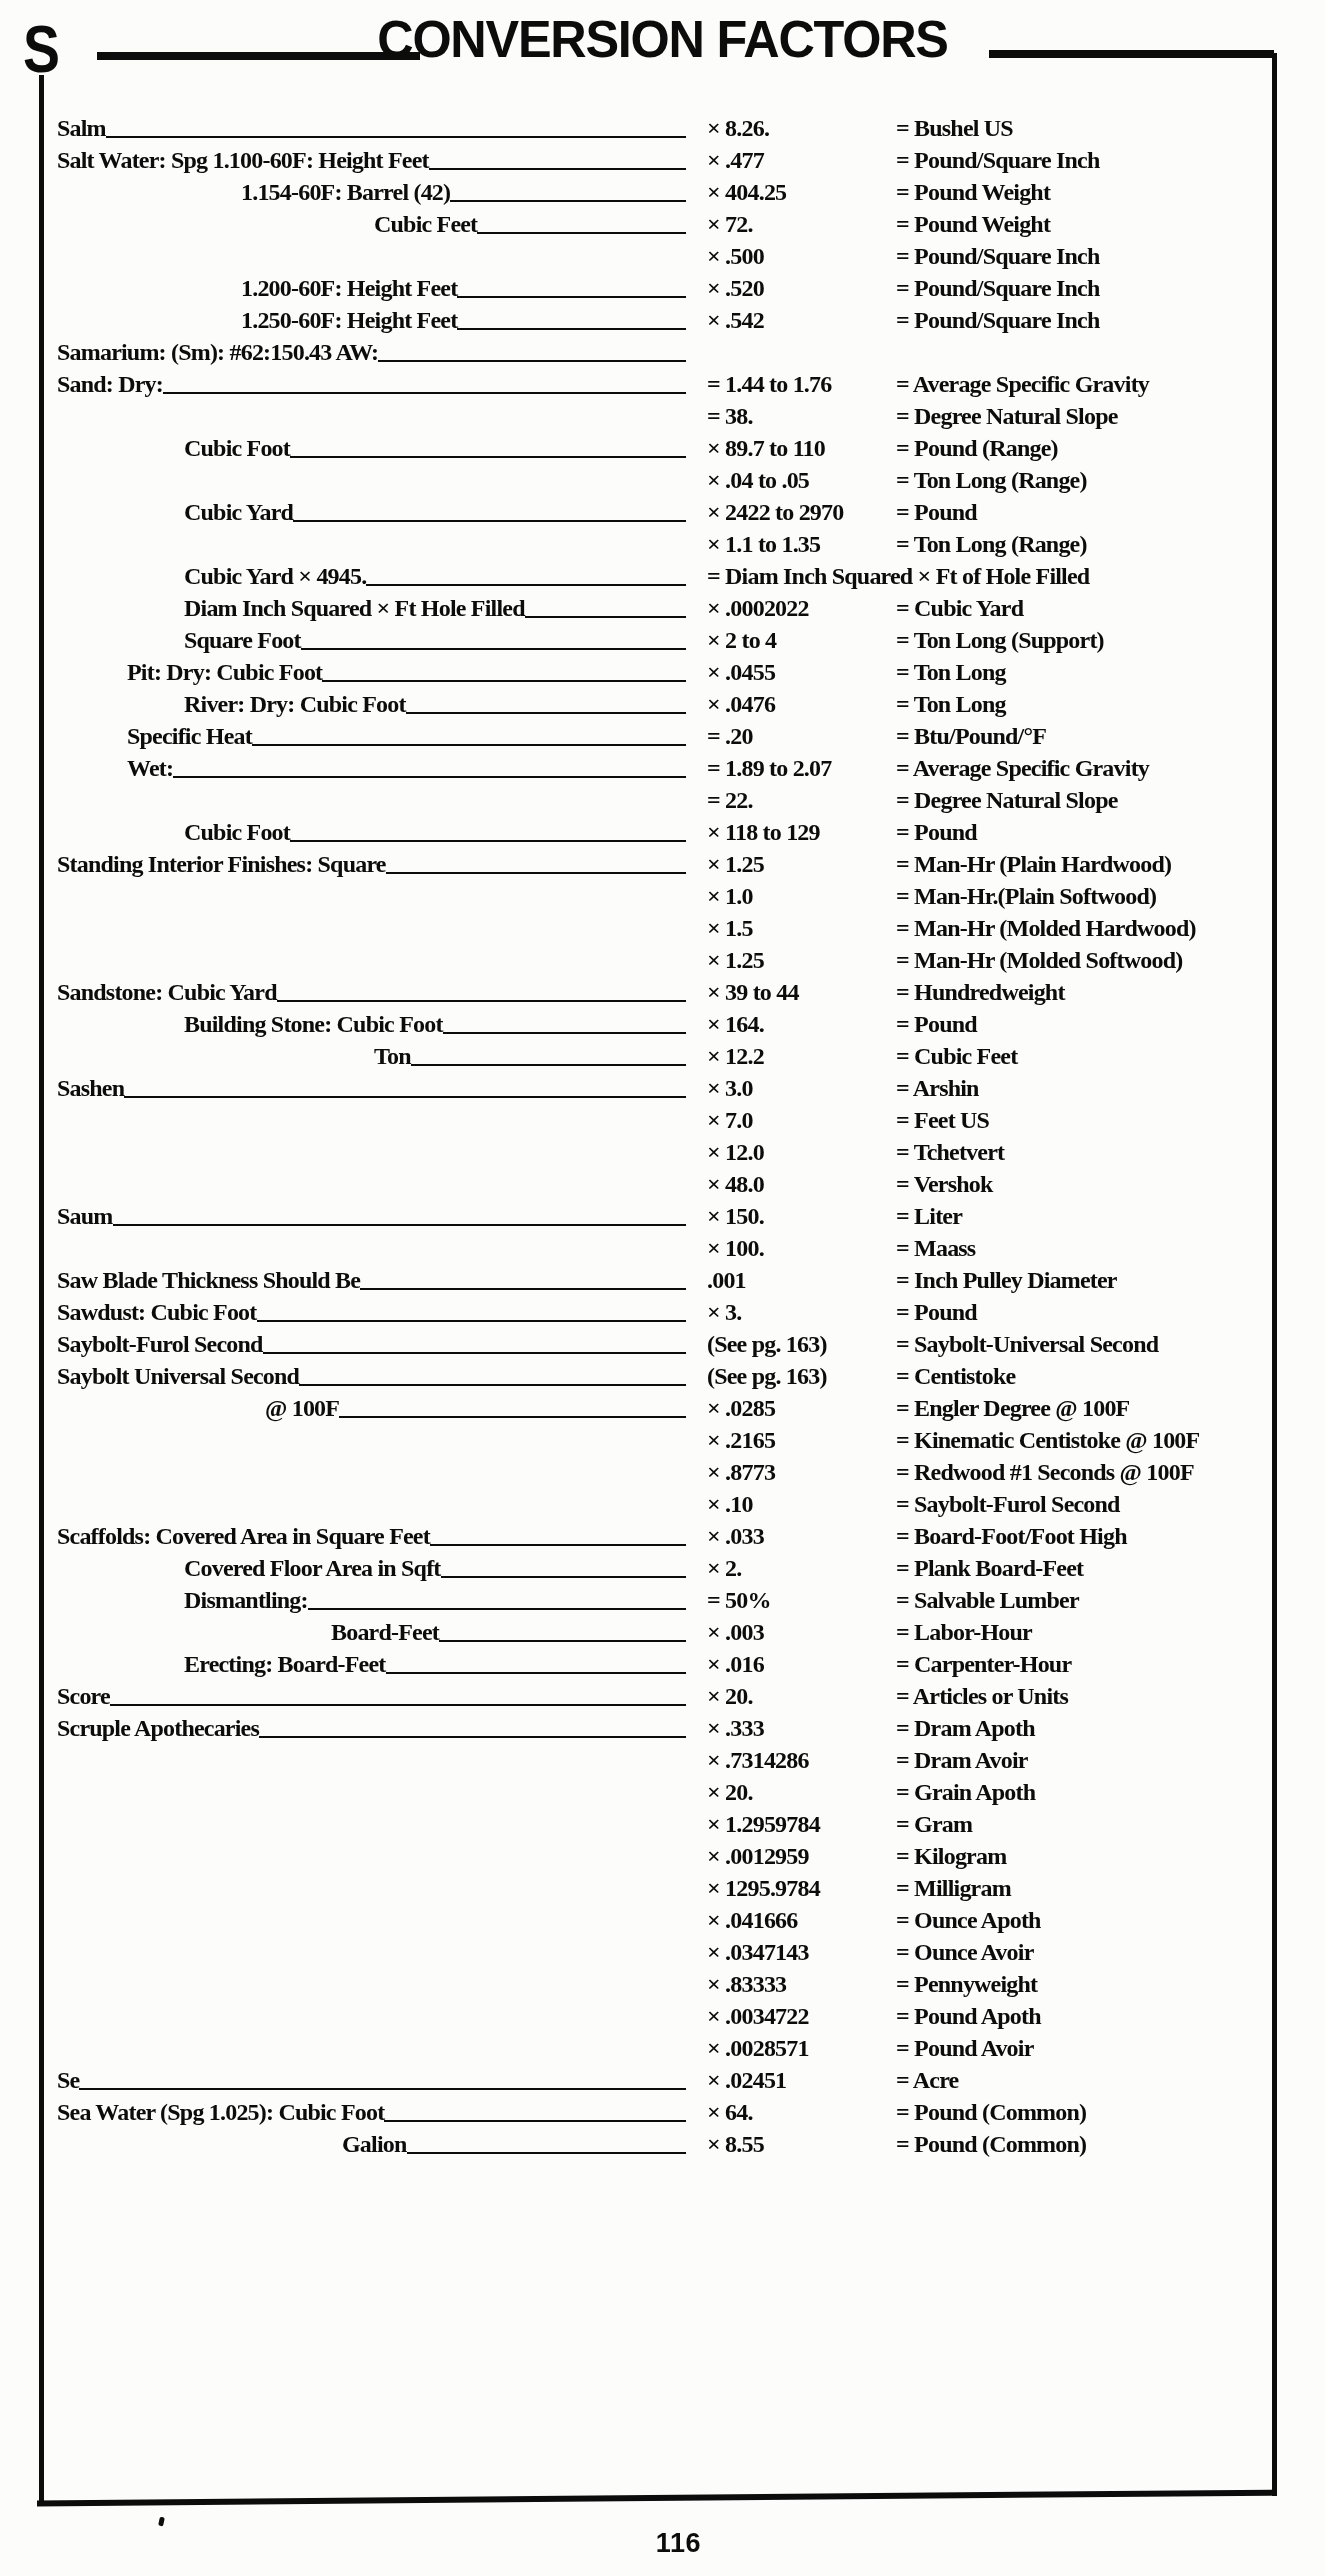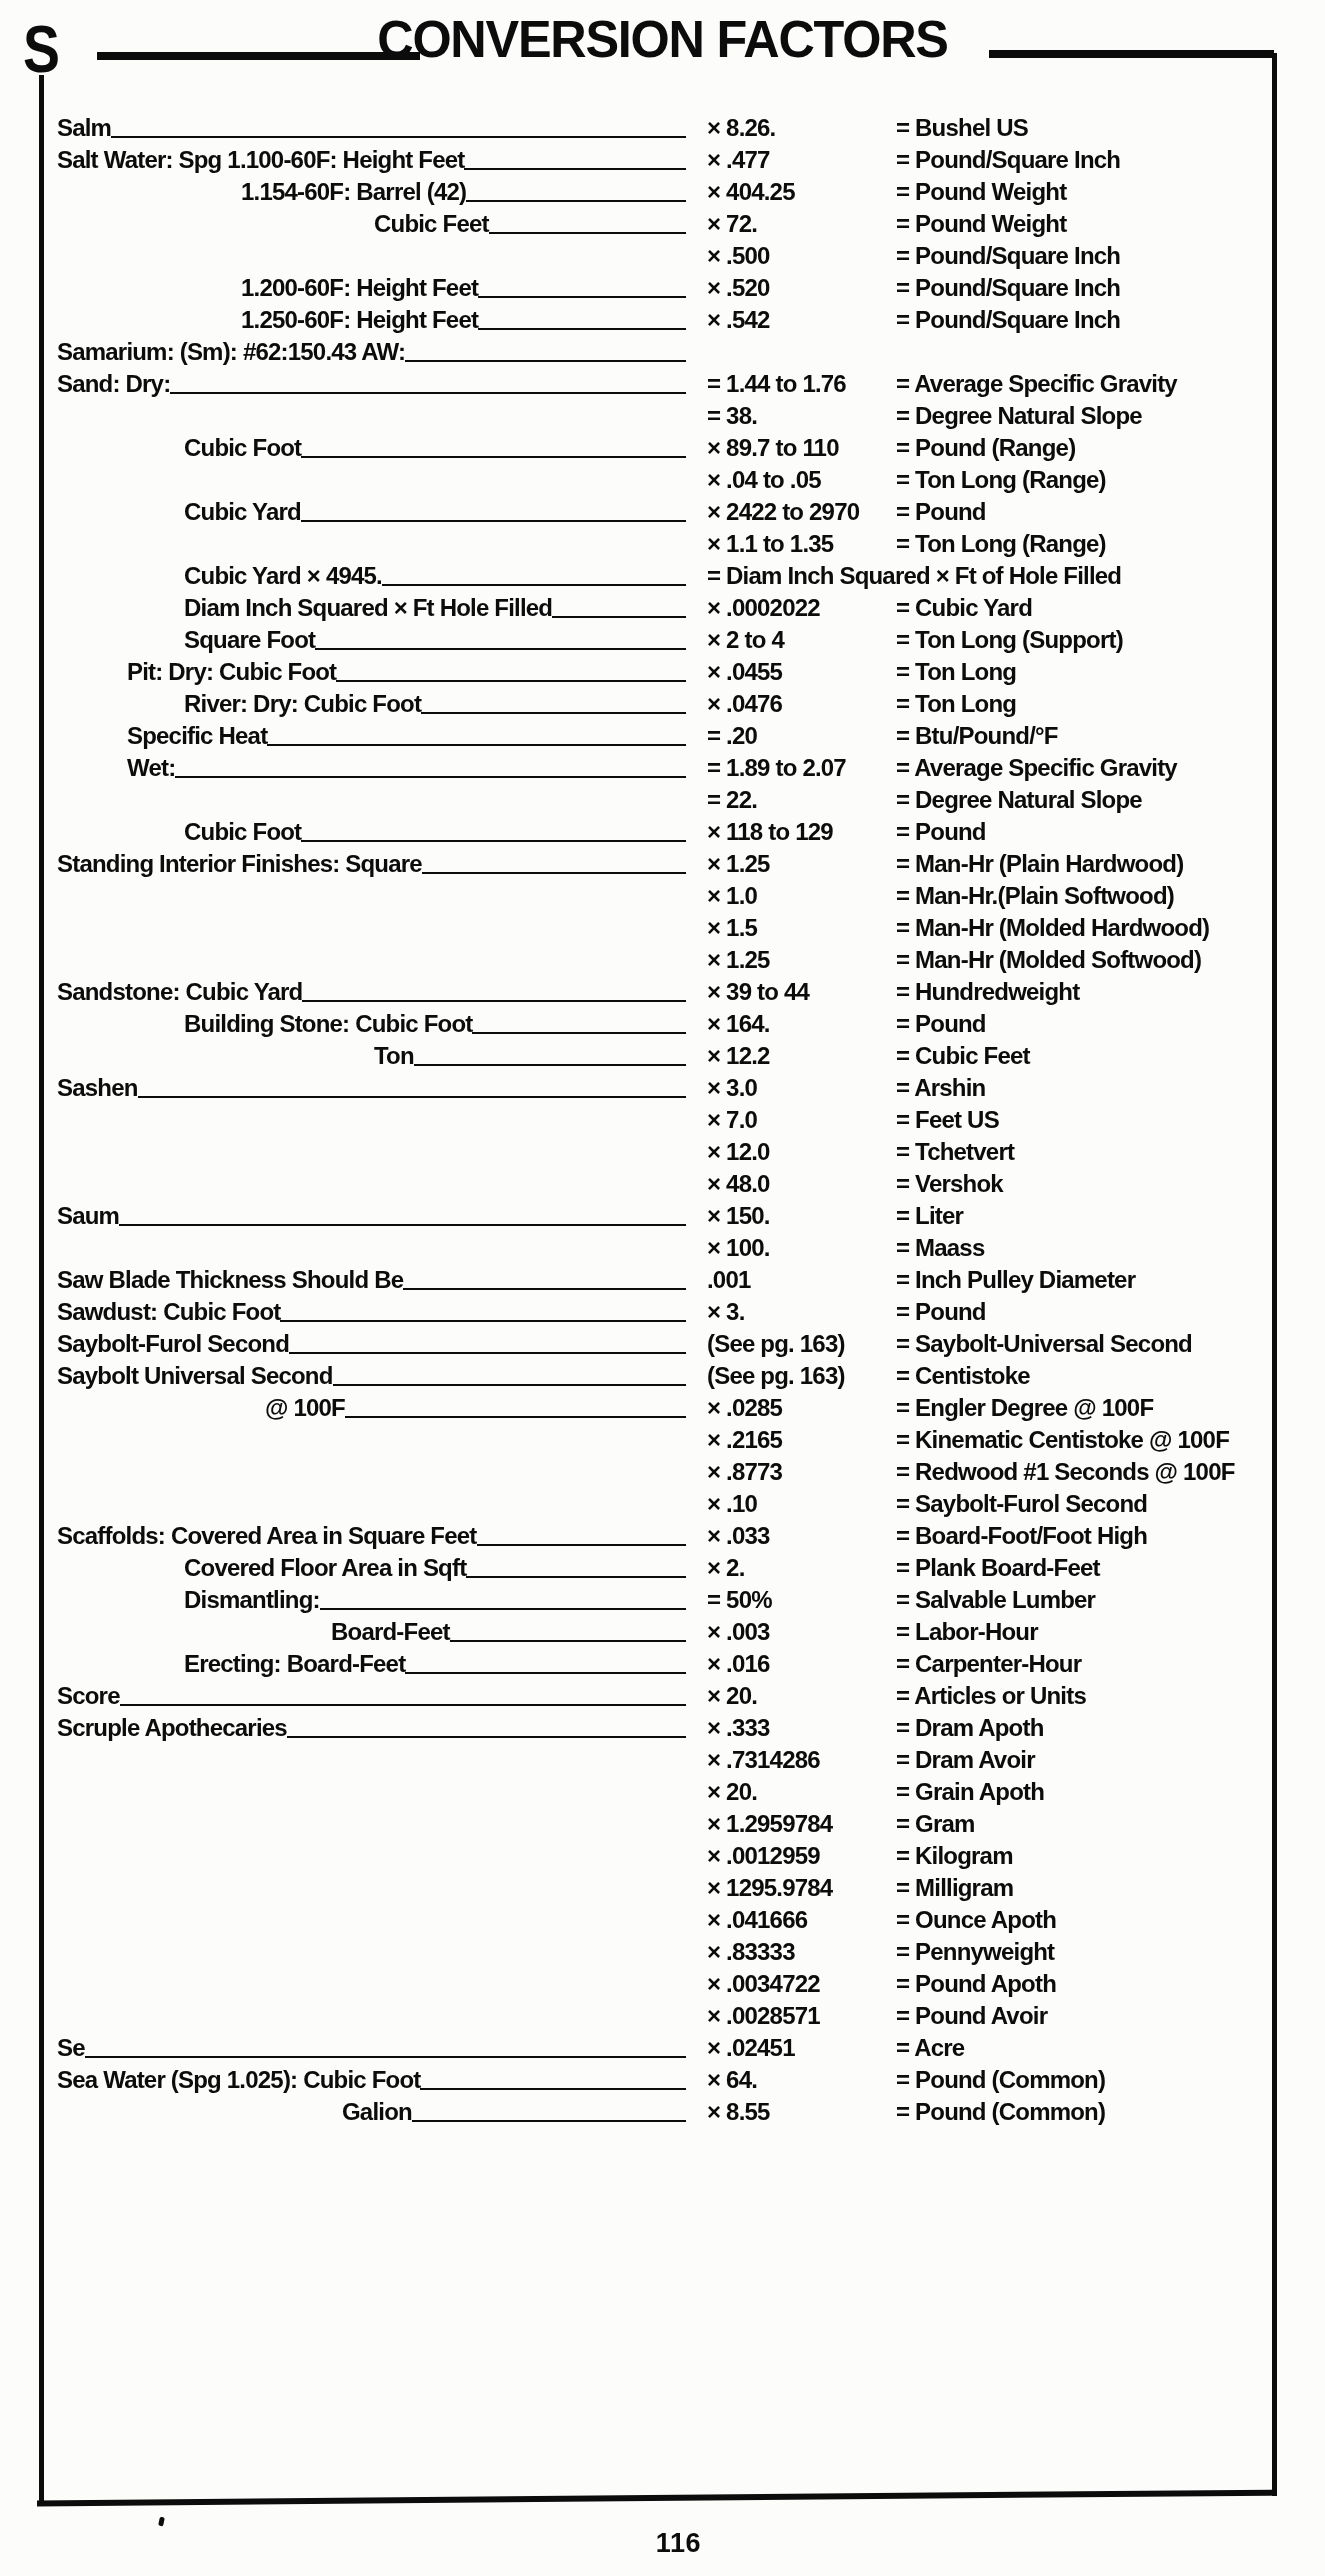--- a/index.html
+++ b/index.html
@@ -21,21 +21,21 @@
   }
   .rule { position:absolute; background:#0c0c0c; }
   .rule-left  { left:97px;  top:52px; width:323px; height:8.4px; }
   .rule-right { left:989px; top:50px; width:285px; height:8.4px; }
   
   .b-left   { position:absolute; left:39px;   top:75px;  width:4.5px;    height:2428px; background:#0c0c0c; }
   .b-right  { position:absolute; left:1272px; top:53px;   width:5.2px;    height:2443px; background:#0c0c0c; }
   .b-bottom { position:absolute; left:37px;   top:2495px; width:1239px; height:5.8px;    background:#0c0c0c;
               transform:rotate(-0.5deg); transform-origin:center; }
   
-  .rows { position:absolute; left:57px; top:112px; width:1217px; }
+  .rows { position:absolute; left:57px; top:112px; width:1217px;font-family:Liberation Serif, serif; }
   .row  { position:relative; height:32px; font-size:24px; font-weight:700;
           letter-spacing:-0.8px; line-height:32px; white-space:nowrap; }
   .lblwrap { display:flex; width:629px; height:32px; }
   .lbl     { white-space:pre; }
   .leader  { flex:1 1 auto; border-bottom:2.6px solid #0c0c0c; margin-bottom:5.8px; min-width:0; }
   .leader.off { visibility:hidden; }
   .val { position:absolute; left:650px; top:0; }
   .res { position:absolute; left:839px; top:0; }
   .ind-0{padding-left:0} .ind-1{padding-left:70px} .ind-2{padding-left:127px}
   .ind-3{padding-left:184px} .ind-4{padding-left:208px} .ind-5{padding-left:274px}
@@ -564,20 +564,28 @@
 
   <div class="row">
     <div class="lblwrap">
       <span class="lbl ind-0"></span>
       <span class="leader off"></span>
     </div>
     <span class="val">× .041666</span>
     <span class="res">= Ounce Apoth</span>
   </div>
 
+  <div class="row">
+    <div class="lblwrap">
+      <span class="lbl ind-0"></span>
+      <span class="leader off"></span>
+    </div>
+    <span class="val">× .0347143</span>
+    <span class="res">= Ounce Avoir</span>
+  </div>
 
   <div class="row">
     <div class="lblwrap">
       <span class="lbl ind-0"></span>
       <span class="leader off"></span>
     </div>
     <span class="val">× .83333</span>
     <span class="res">= Pennyweight</span>
   </div>
 

